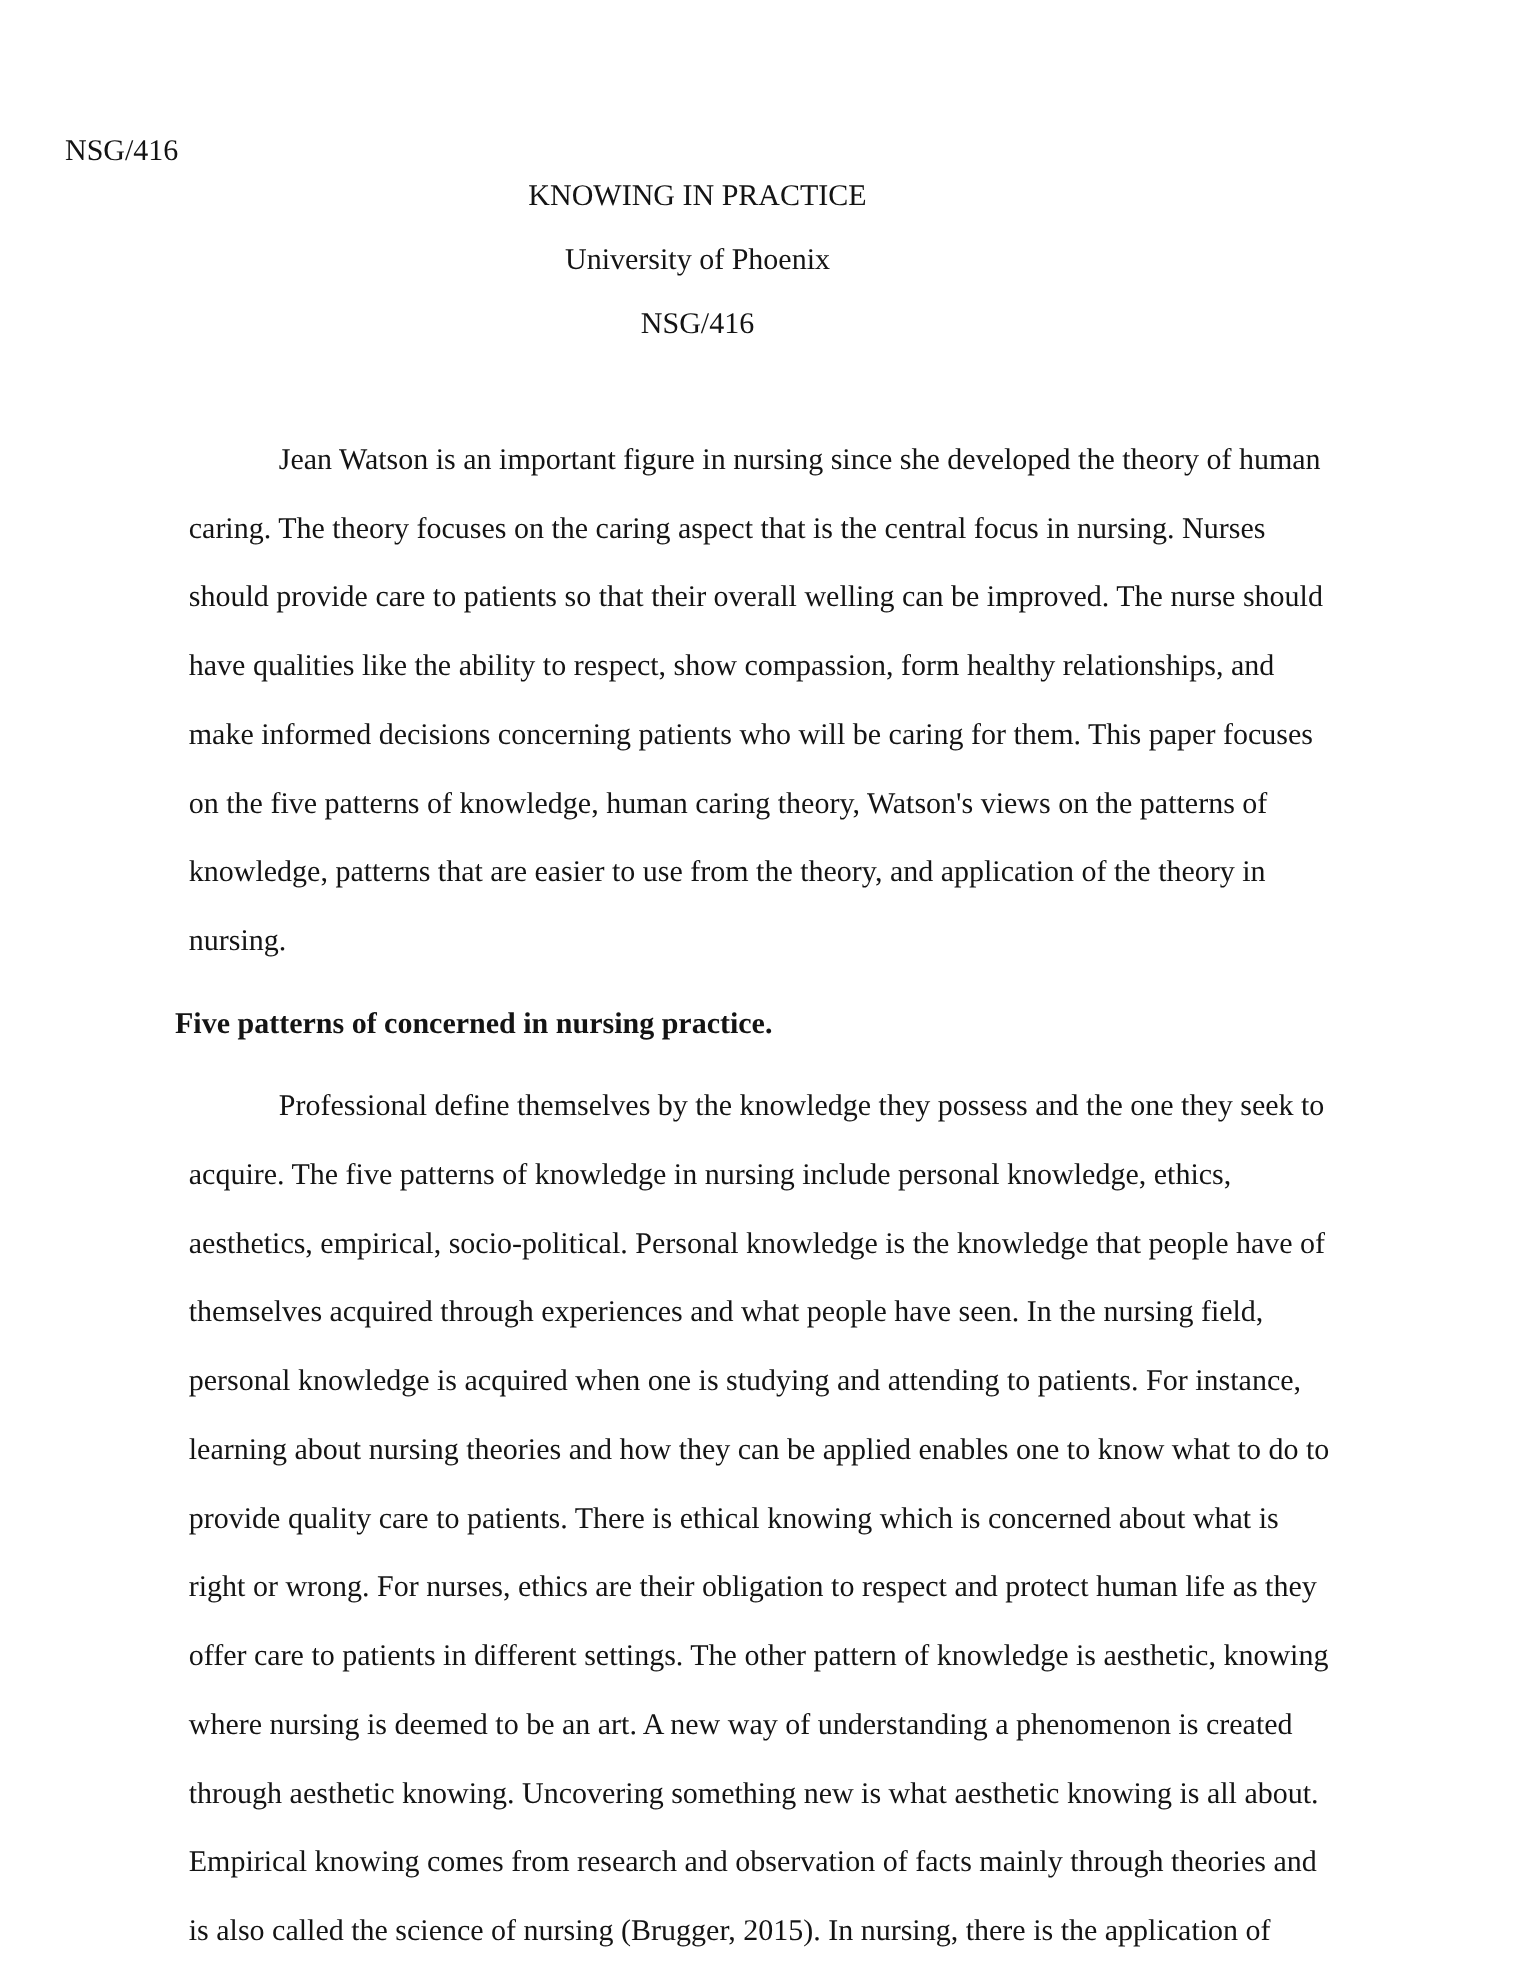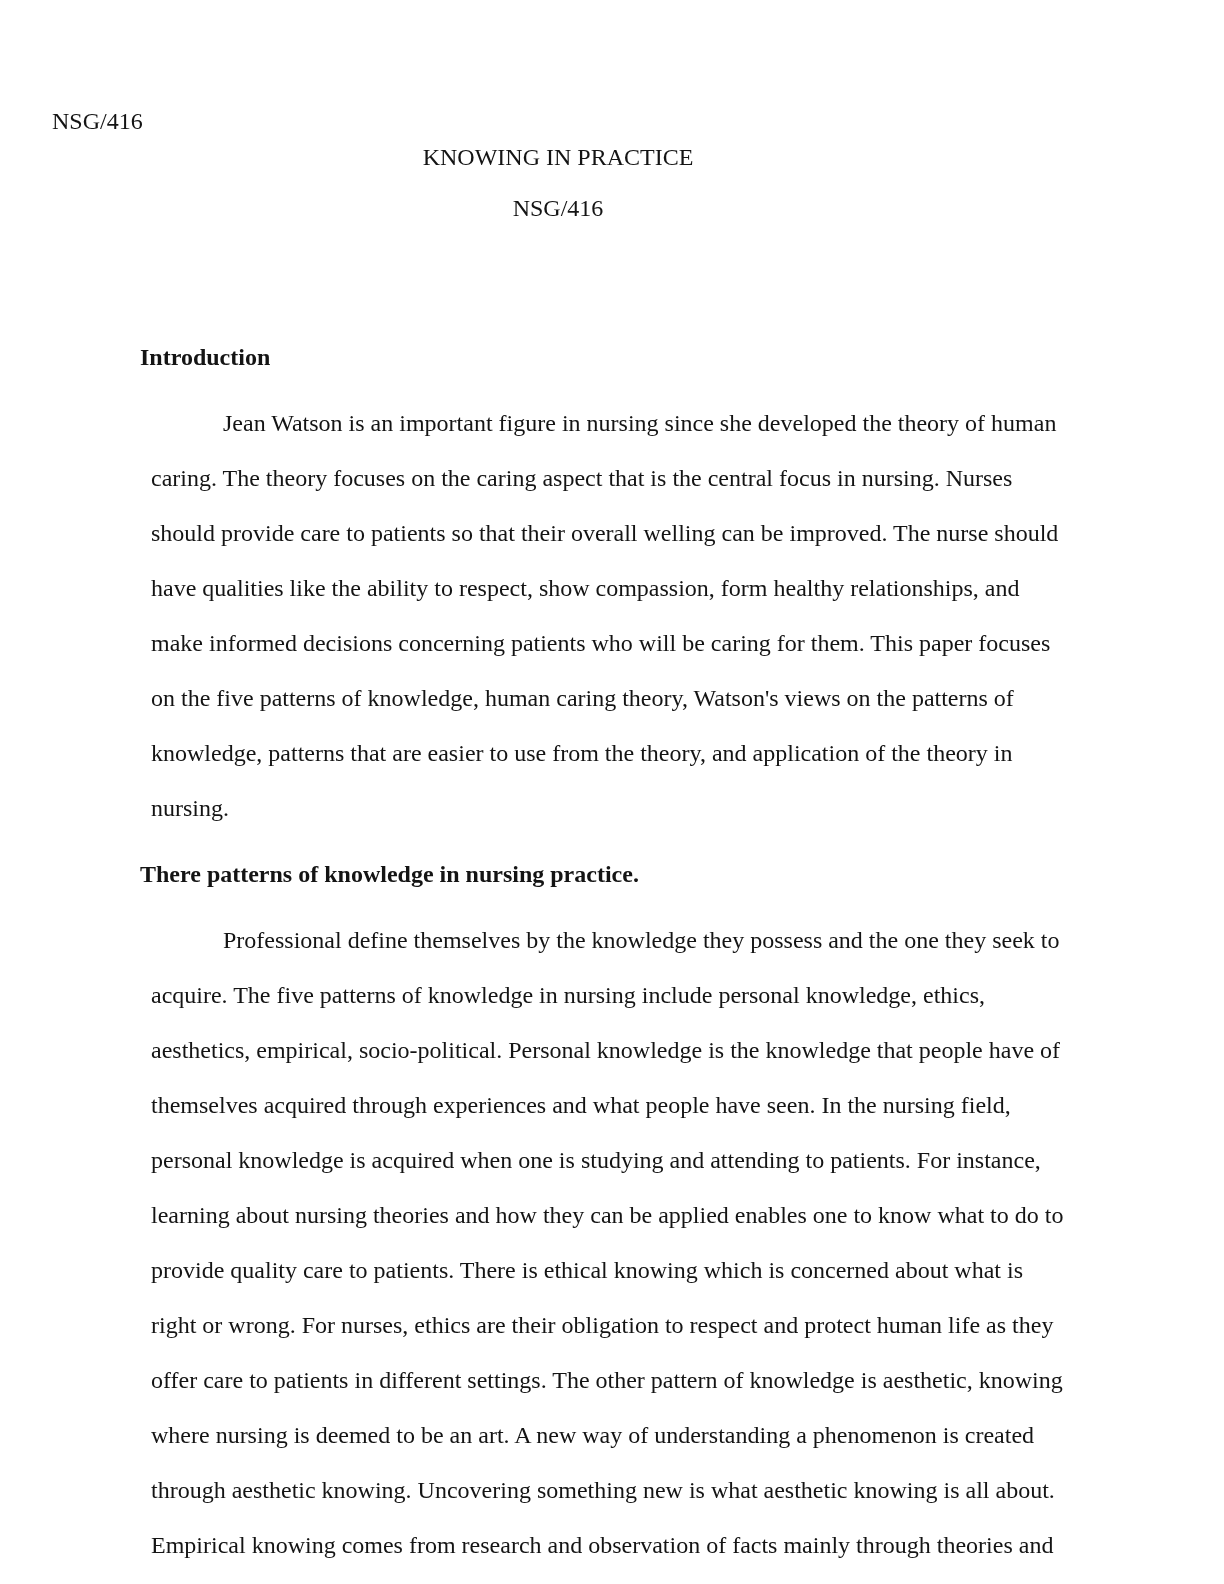--- a/index.html
+++ b/index.html
@@ -52,26 +52,26 @@
 </style>
 </head>
 <body>
 
 <div class="page">
 
   <div class="running-header">NSG/416</div>
 
   <div class="title-block">
     <div>KNOWING IN PRACTICE</div>
+    <div>University of Phoenix</div>
     <div>NSG/416</div>
   </div>
 
   <div class="body-text">
 
-    <h2 class="section-heading">Introduction</h2>
     <p class="paragraph">Jean Watson is an important figure in nursing since she developed the theory of human caring. The theory focuses on the caring aspect that is the central focus in nursing. Nurses should provide care to patients so that their overall welling can be improved. The nurse should have qualities like the ability to respect, show compassion, form healthy relationships, and make informed decisions concerning patients who will be caring for them. This paper focuses on the five patterns of knowledge, human caring theory, Watson's views on the patterns of knowledge, patterns that are easier to use from the theory, and application of the theory in nursing.</p>
 
-    <h2 class="section-heading">There patterns of knowledge in nursing practice.</h2>
+    <h2 class="section-heading">Five patterns of concerned in nursing practice.</h2>
     <p class="paragraph">Professional define themselves by the knowledge they possess and the one they seek to acquire. The five patterns of knowledge in nursing include personal knowledge, ethics, aesthetics, empirical, socio-political. Personal knowledge is the knowledge that people have of themselves acquired through experiences and what people have seen. In the nursing field, personal knowledge is acquired when one is studying and attending to patients. For instance, learning about nursing theories and how they can be applied enables one to know what to do to provide quality care to patients. There is ethical knowing which is concerned about what is right or wrong. For nurses, ethics are their obligation to respect and protect human life as they offer care to patients in different settings. The other pattern of knowledge is aesthetic, knowing where nursing is deemed to be an art. A new way of understanding a phenomenon is created through aesthetic knowing. Uncovering something new is what aesthetic knowing is all about. Empirical knowing comes from research and observation of facts mainly through theories and is also called the science of nursing (Brugger, 2015). In nursing, there is the application of nursing theories in</p>
 
   </div>
 
 </div>
 
 </body></html>

